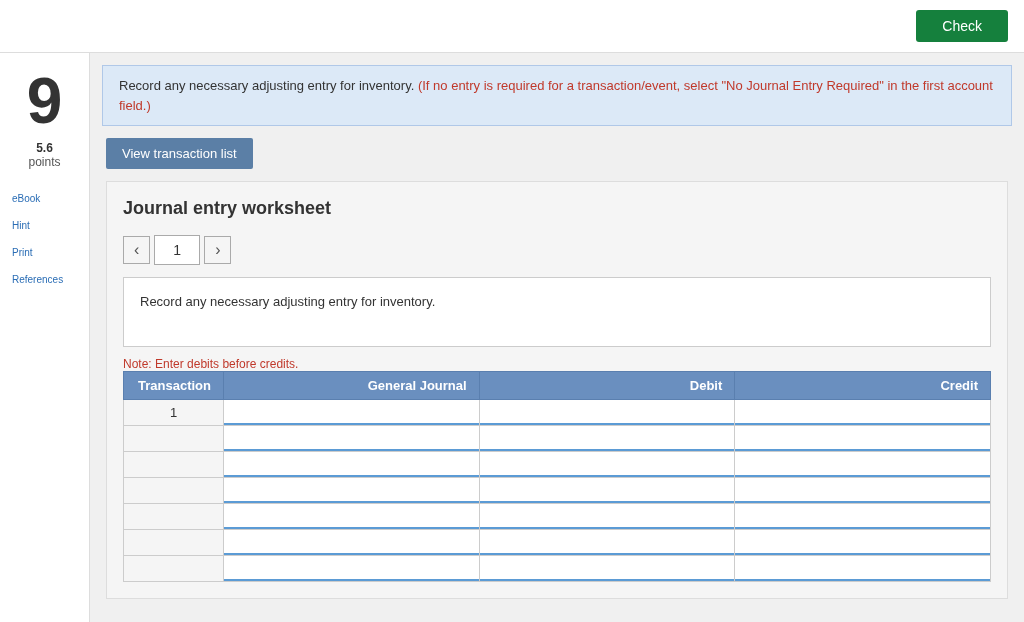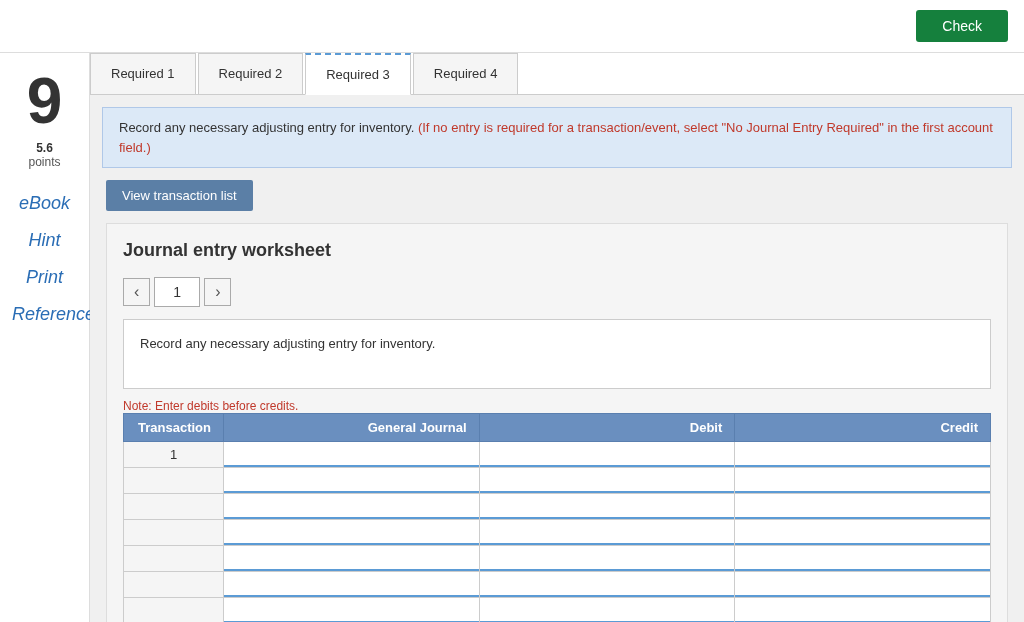--- a/index.html
+++ b/index.html
@@ -8,21 +8,21 @@
     .top-bar { background: #fff; display: flex; justify-content: flex-end; padding: 10px 16px; border-bottom: 1px solid #ddd; }
     .check-button { background: #15803d; color: #fff; border: none; padding: 8px 26px; font-size: 14px; font-weight: normal; cursor: pointer; border-radius: 3px; }
 
     .main-layout { display: flex; min-height: 580px; }
 
     .sidebar { width: 90px; background: #fff; border-right: 1px solid #ddd; display: flex; flex-direction: column; align-items: center; padding: 16px 8px; }
     .sidebar-number { font-size: 64px; font-weight: bold; color: #333; line-height: 1; }
     .sidebar-points { font-size: 12px; font-weight: bold; color: #333; margin-top: 8px; }
     .sidebar-points-label { font-size: 12px; color: #555; }
     .sidebar-links { margin-top: 20px; display: flex; flex-direction: column; gap: 8px; width: 100%; }
-    .sidebar-link { text-align: center; color: #2a6db5; font-size: 18px; cursor: pointer; padding: 4px; font-style: italic; }
+    .sidebar-link { color: #2a6db5; font-size: 10px; cursor: pointer; padding: 4px; }
 
     .content-area { flex: 1; padding: 0; background: #f0f0f0; }
 
     .tabs-bar { background: #fff; display: flex; border-bottom: 1px solid #ccc; }
     .tab { padding: 12px 20px; font-size: 13px; cursor: pointer; border: 1px solid #ccc; border-bottom: none; margin-right: 2px; background: #f5f5f5; color: #333; }
     .tab.active { background: #fff; border-bottom: 1px solid #fff; margin-bottom: -1px; font-weight: normal; }
     .tab.dashed { border-top: 2px dashed #5b9bd5; }
 
     .instruction-box { background: #dce9f7; border: 1px solid #b0c8e8; padding: 10px 16px; margin: 12px; font-size: 13px; line-height: 1.5; }
     .instruction-red { color: #c0392b; }
@@ -63,26 +63,20 @@
     <div class="sidebar-links">
       <div class="sidebar-link">eBook</div>
       <div class="sidebar-link">Hint</div>
       <div class="sidebar-link">Print</div>
       <div class="sidebar-link">References</div>
     </div>
   </div>
 
   <div class="content-area">
 
-    <div class="tabs-bar">
-      <div class="tab">Required 1</div>
-      <div class="tab">Required 2</div>
-      <div class="tab active dashed">Required 3</div>
-      <div class="tab">Required 4</div>
-    </div>
 
     <div class="instruction-box">
       <span>Record any necessary adjusting entry for inventory.</span>
       <span class="instruction-red"> <span>(If no entry is required for a transaction/event, select "No Journal Entry Required" in the first account field.)</span></span>
     </div>
 
     <div class="view-transaction-btn">
       <button>View transaction list</button>
     </div>
 

